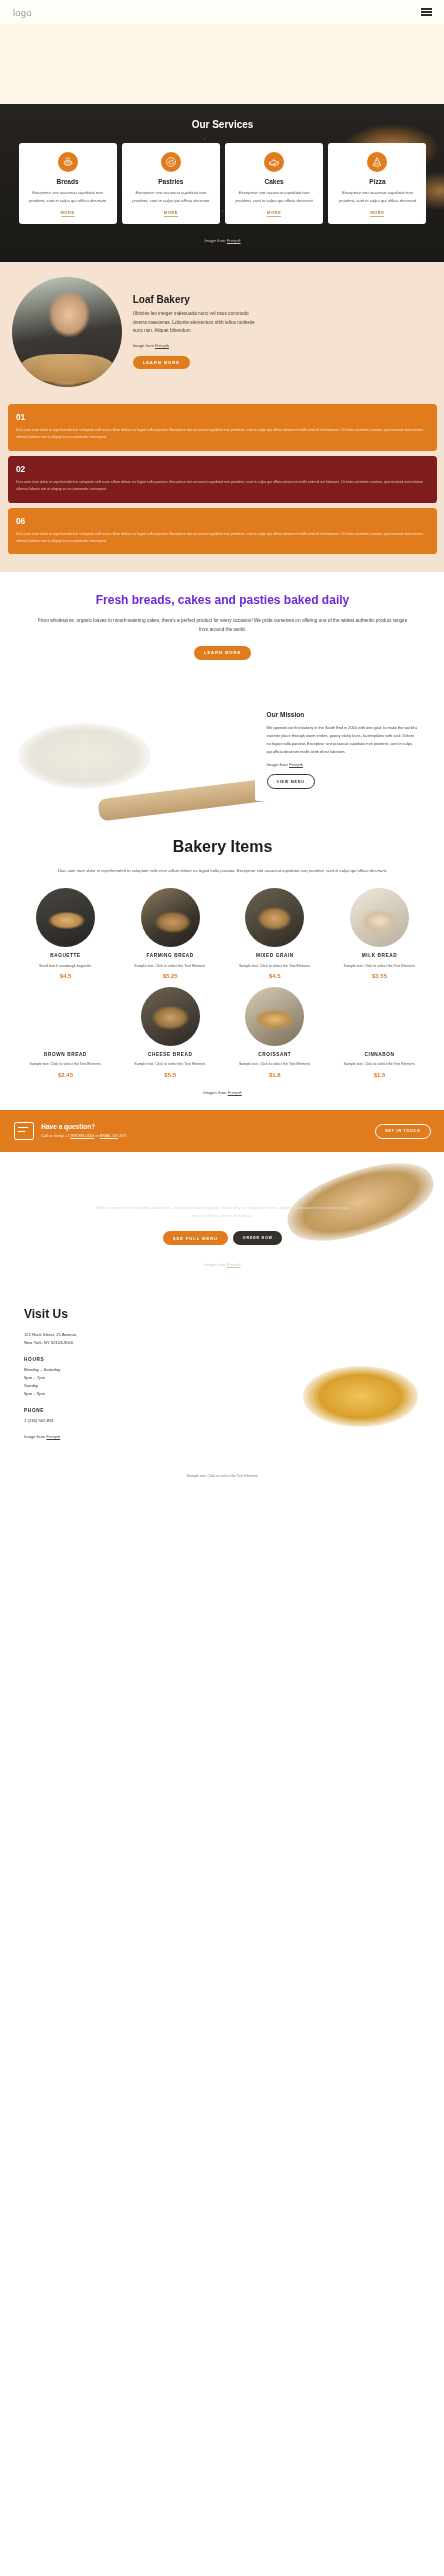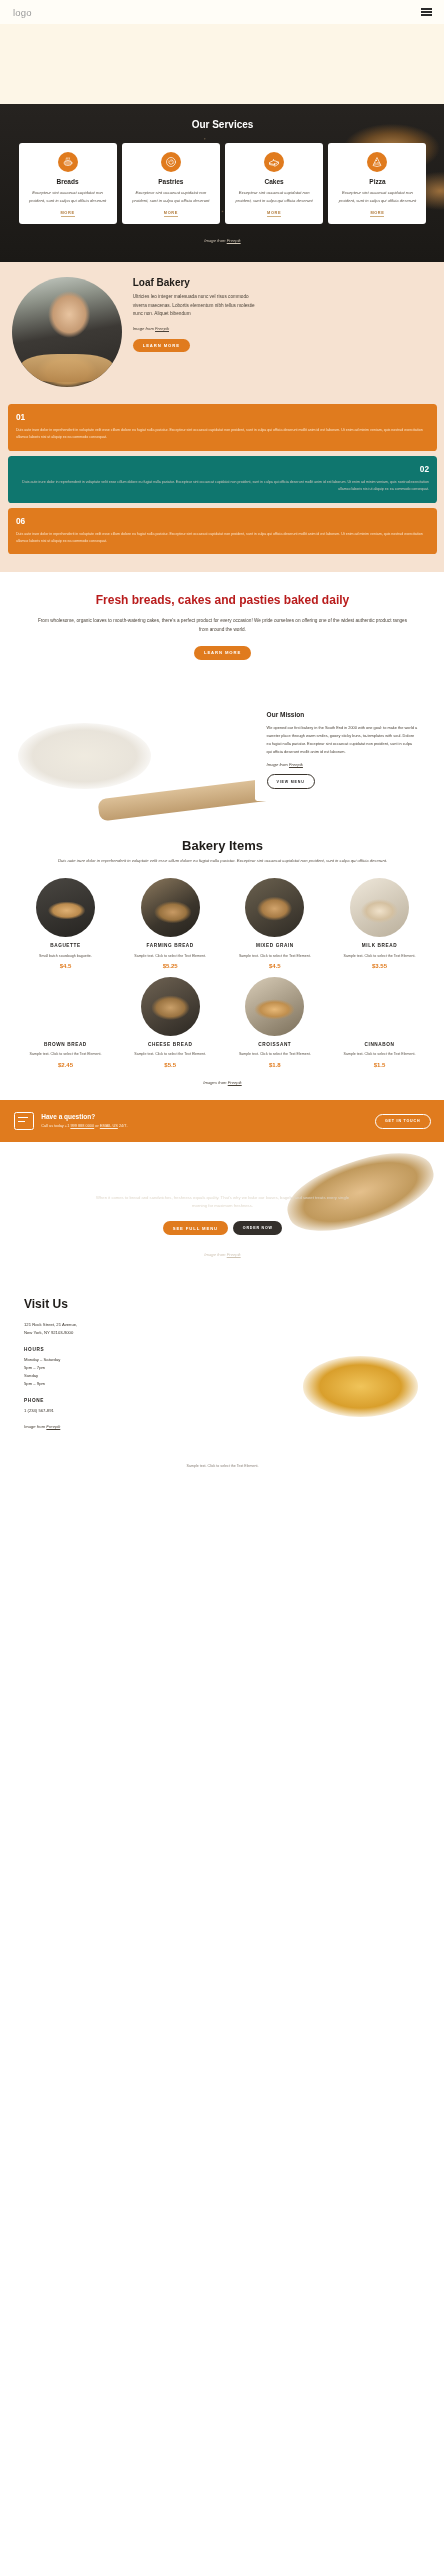--- a/index.html
+++ b/index.html
@@ -96,21 +96,21 @@
   .card-title { font-size:6.5px; font-weight:bold; color:#1f1c19; margin-bottom:4.2px; }
   .card-desc { font-size:4.2px; font-style:italic; color:#5a5248; line-height:1.85; margin-bottom:5.3px; }
   .more {
     font-size:3.9px; font-weight:bold; letter-spacing:0.6px; color:#b07a3a;
     border-bottom:0.6px solid #cfae7e; padding-bottom:1.2px; cursor:pointer;
   }
   .svc-credit { position:relative; text-align:center; margin-top:9.5px; }
   .svc-credit .credit { color:#cfc4b4; }
 
   
-  .loaf { background:#f6e2d1; padding:14.2px 12px 15.4px; display:flex; gap:10.7px; position:relative; }
+  .loaf { background:#f6e2d1; padding:14.2px 12px 15.4px; display:flex; align-items:center; gap:10.7px; position:relative; }
   .loaf-photo {
     width:110px; height:110px; border-radius:50%; flex-shrink:0; position:relative; overflow:hidden;
     background:
       radial-gradient(ellipse 42px 24px at 50% 86%, #d8b07a 0%, #b98d53 50%, transparent 72%),
       radial-gradient(ellipse 27px 30px at 52% 34%, #e8c4a0 0%, #c69b74 60%, transparent 78%),
       linear-gradient(170deg,#c9cfc7 0%,#8e9389 22%,#3c3935 52%,#2b2824 100%);
   }
   .loaf-photo::after{
     content:""; position:absolute; left:8%; bottom:4%; width:84%; height:26%;
     border-radius:40%;
@@ -119,29 +119,29 @@
   }
   .loaf-text { flex:1; }
   .loaf-title { font-size:10px; font-weight:bold; color:#1f1c19; margin-bottom:5.3px; }
   .loaf-desc { font-size:4.7px; color:#4a4238; line-height:1.85; margin-bottom:7.1px; max-width:127px; }
   .loaf-credit { margin-bottom:7.1px; }
 
   
   .numbers { background:#f6e2d1; padding:2.4px 8.3px 18px; display:flex; gap:5.3px;flex-direction:column; }
   .num-card { flex:1; border-radius:3.6px; padding:7.7px 7.7px 9.5px; }
   .num-card.orange { background:#e07b1e; }
-  .num-card.dark   { background:#0f766e;text-align:right; }
+  .num-card.dark   { background:#7f1d1d; }
   .num { font-size:8.3px; font-weight:bold; color:#fff; margin-bottom:5.3px; }
   .num-card.orange .num-desc { color:#fbe3c8; }
   .num-card.dark   .num-desc { color:#cfc7bd; }
   .num-desc { font-size:3.6px; line-height:1.95; }
 
   
   .fresh { background:#fff; padding:20px 36px 21.3px; text-align:center; }
-  .fresh-title { font-size:12px; font-weight:bold; color:#b91c1c; line-height:1.35; margin-bottom:8.3px; }
+  .fresh-title { font-size:12px; font-weight:bold; color:#6d28d9; line-height:1.35; margin-bottom:8.3px; }
   .fresh-desc { font-size:4.7px; color:#4a4238; line-height:1.9; margin-bottom:10.7px; }
 
   
   .mission { position:relative; height:139px; display:flex; align-items:center; justify-content:flex-end; padding-right:15.4px;
     background:
       radial-gradient(ellipse 65px 42px at 16% 56%, #e9e4da 0%, #cfc7b8 42%, transparent 70%),
       radial-gradient(ellipse 36px 20px at 13% 22%, #cdb083 0%, transparent 65%),
       radial-gradient(ellipse 47px 18px at 26% 88%, #caa46f 0%, transparent 70%),
       radial-gradient(ellipse 30px 24px at 88% 72%, #9a7murky 0%, transparent 60%),
       linear-gradient(140deg,#2a2620 0%,#1d1a16 50%,#16140f 100%);
@@ -164,21 +164,21 @@
   .mission-desc { font-size:3.9px; color:#4a4238; line-height:2.05; margin-bottom:6.5px; }
   .mission-credit { margin-bottom:6.5px; }
   .btn-outline {
     display:inline-block; background:#fff; color:#2b2b2b; border:0.6px solid #3a342c;
     font-size:3.6px; letter-spacing:0.8px; font-weight:bold;
     padding:4.2px 9px; border-radius:10.7px; cursor:pointer;
   }
 
   
   .items { background:#fff; padding:18px 10.7px 15.4px; text-align:center; }
-  .items-title { font-size:13px; font-weight:bold; color:#1f1c19; margin-bottom:4px; }
+  .items-title { font-size:16px; font-weight:bold; color:#1f1c19; margin-bottom:11px; }
   .items-sub { font-size:4.2px; font-style:italic; color:#5a5248; line-height:1.9; margin-bottom:13px; }
   .grid { display:flex; flex-wrap:wrap; gap:7.1px 4.7px; justify-content:center; }
   .item { width:100px; text-align:center; }
   .item-photo { width:59px; height:59px; border-radius:50%; margin:0 auto 6.5px; position:relative; overflow:hidden; }
   .item-name { font-size:4.7px; font-weight:bold; letter-spacing:0.6px; color:#1f1c19; margin-bottom:4.2px; }
   .item-desc { font-size:3.6px; color:#5a5248; line-height:1.85; margin-bottom:4.2px; padding:0 3.6px; }
   .item-price { font-size:6px; font-weight:bold; color:#e07b1e; }
   .items-credit { margin-top:12px; }
 
   

